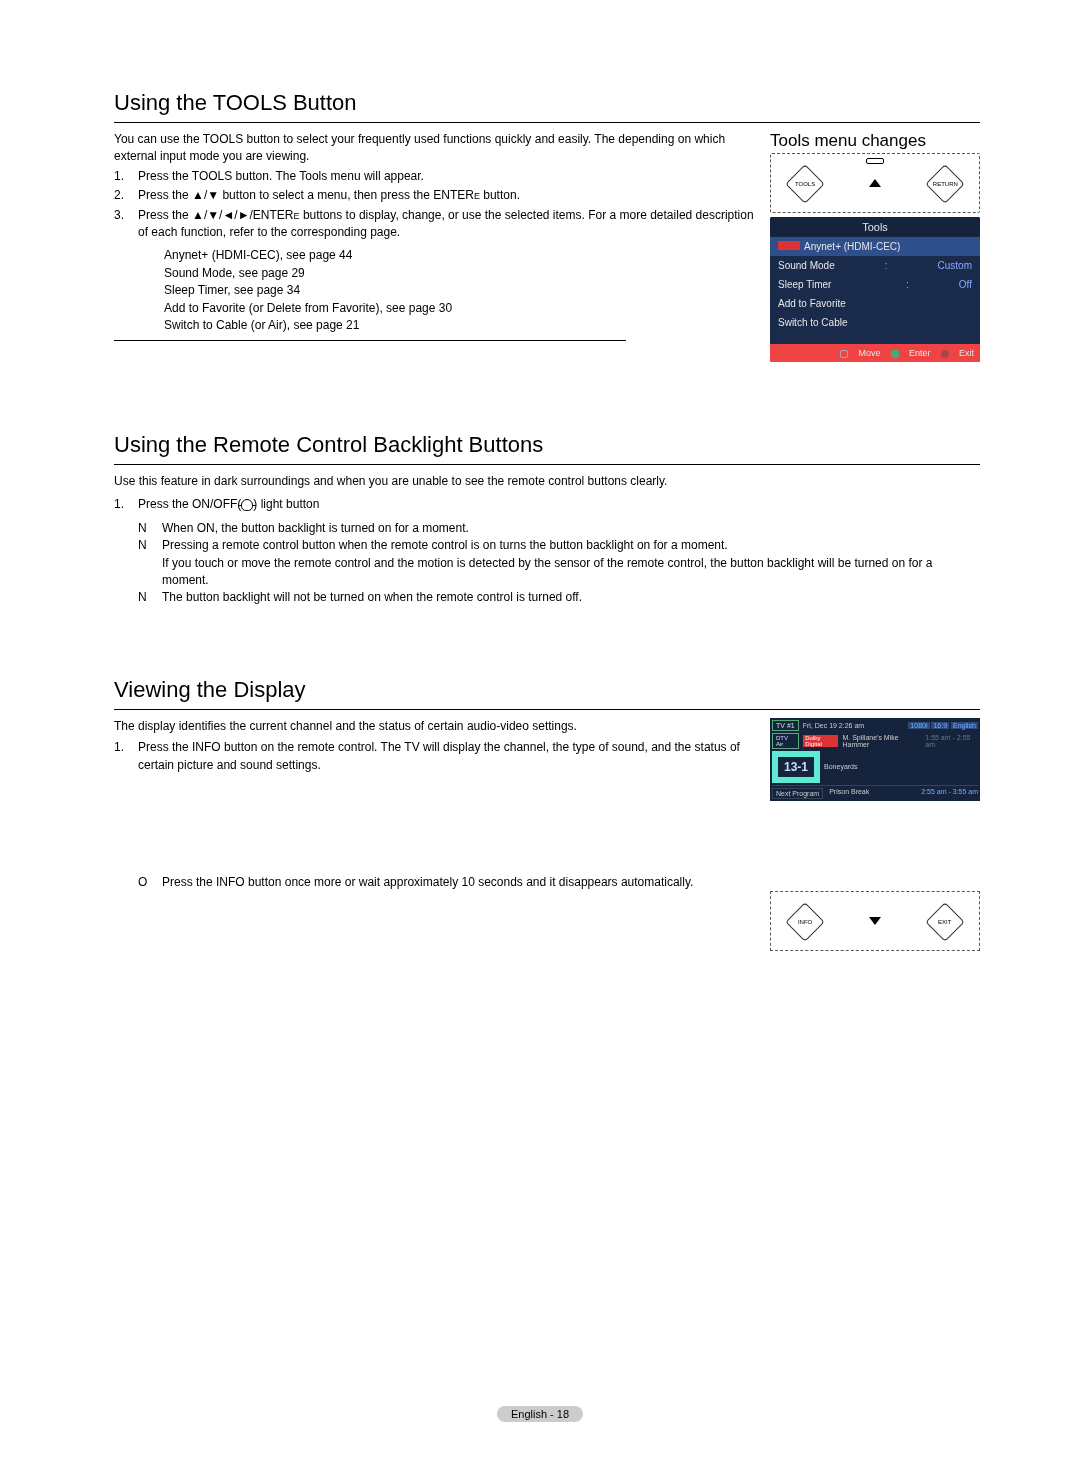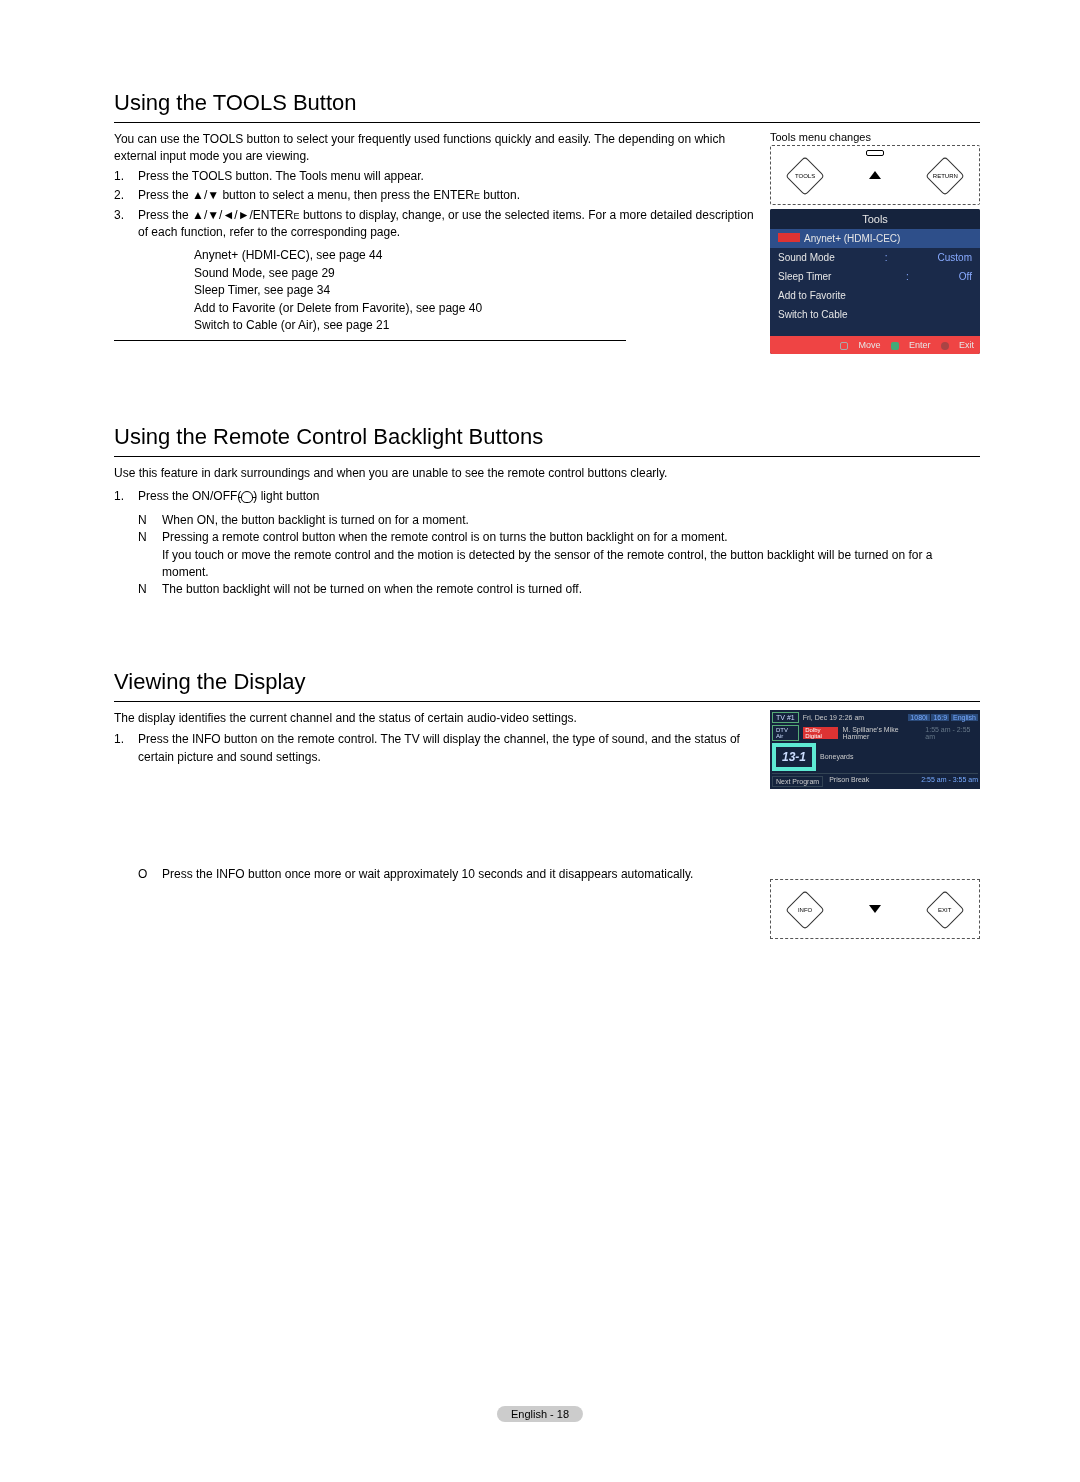--- a/index.html
+++ b/index.html
@@ -11,21 +11,21 @@
     color: #000;
     position: relative;
     padding: 90px 100px 40px 114px;
   }
   h2 { font-size: 22px; font-weight: normal; margin-bottom: 6px; }
   .hr { border: 0; border-top: 1px solid #000; margin-bottom: 8px; }
   p, li { font-size: 12px; line-height: 1.45; }
   ol { list-style: none; }
   ol > li { margin: 2px 0 2px 0; padding-left: 24px; position: relative; }
   ol > li .num { position: absolute; left: 0; }
-  .indent-list { margin-left: 80px; margin-top: 6px; margin-bottom: 6px; }
+  .indent-list { margin-left: 50px; margin-top: 6px; margin-bottom: 6px; }
   .n-list > li { padding-left: 24px; position: relative; }
   .n-list > li .n { position: absolute; left: 0; }
   .o-list > li { padding-left: 24px; position: relative; }
   .o-list > li .o { position: absolute; left: 0; }
   .row-section1 { display: flex; gap: 12px; }
   .col-text { flex: 1; }
   .col-fig { flex: 0 0 210px; }
   .remote-dashed {
     border: 1px dashed #555;
     height: 60px;
@@ -85,21 +85,21 @@
     background:#15233d;
     color:#ccc;
     font-size:7px;
     width:210px;
     padding:2px;
   }
   .info-row { display:flex; align-items:center; gap:4px; margin-bottom:2px; }
   .info-box { border:1px solid #5a7; padding:1px 3px; color:#cdf; }
   .info-chip { background:#d33; color:#fff; padding:0 2px; font-size:6px; }
   .info-right { margin-left:auto; color:#7af; }
-  .info-bignum { border:4px solid #5eead4; padding:3px 6px; font-size:12px; color:#cdf; font-weight:bold;font-style:italic; }
+  .info-bignum { border:6px solid #5eead4; padding:3px 6px; font-size:12px; color:#cdf; font-weight:bold; }
   .info-sub { border-top:1px solid #345; margin-top:2px; padding-top:2px; display:flex; gap:6px; }
 
   .footer {
     position:absolute;
     bottom:60px;
     left:50%;
     transform:translateX(-50%);
     font-size:11px;
     background:#ccc;
     padding:2px 14px;
@@ -113,21 +113,21 @@
     border-radius:50% 50% 40% 40%;
     vertical-align:middle;
     position:relative;
   }
   .lightbulb::before,.lightbulb::after{
     content:""; position:absolute; width:3px; height:1px; background:#000;
   }
   .lightbulb::before{ left:-4px; top:5px; }
   .lightbulb::after{ right:-4px; top:5px; }
 
-  .tools-caption { font-size:11px; margin-bottom:2px; }
+  .tools-caption { font-size:17px; margin-bottom:2px; }
 </style>
 </head>
 <body>
 
 <div class="section">
   <h2>Using the TOOLS Button</h2>
   <hr class="hr">
   <div class="row-section1">
     <div class="col-text">
       <p>You can use the  TOOLS button to select your frequently used functions quickly and easily. The depending on which external input mode you are viewing.</p>
@@ -137,21 +137,21 @@
           <span>Press the ▲/▼ button to select a menu, then press the ENTER</span><span style="font-size:9px;">E</span><span>   button.</span>
         </li>
         <li><span class="num">3.</span>
           <span>Press the ▲/▼/◄/►/ENTER</span><span style="font-size:9px;">E</span><span>    buttons to display, change, or use the selected items. For a more detailed description of each function, refer to the corresponding page.</span>
         </li>
       </ol>
       <div class="indent-list">
         <p>Anynet+ (HDMI-CEC), see page 44</p>
         <p>Sound Mode, see page 29</p>
         <p>Sleep Timer, see page 34</p>
-        <p>Add to Favorite (or Delete from Favorite), see page 40</p>
+        <p>Add to Favorite (or Delete from Favorite), see page 30</p>
         <p>Switch to Cable (or Air), see page 21</p>
       </div>
       <div class="mini-line"></div>
     </div>
 
     <div class="col-fig">
       <div class="tools-caption">Tools  menu changes</div>
       <div class="remote-dashed">
         <div class="topbar"></div>
         <div class="remote-btn left">

